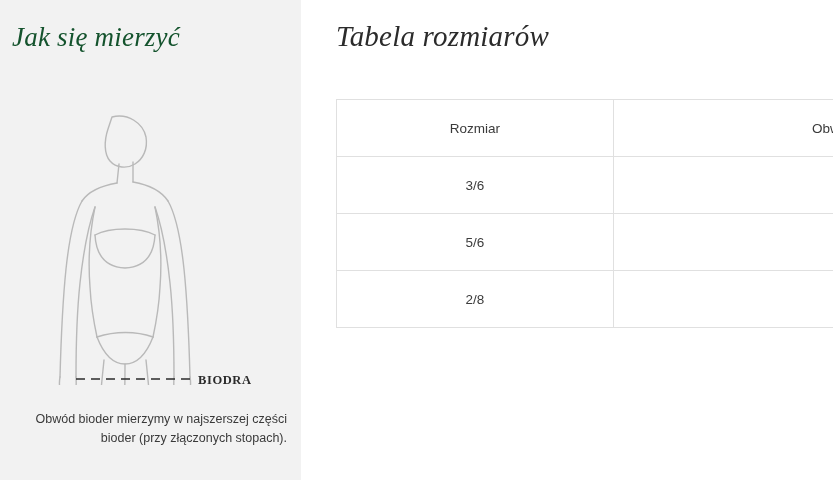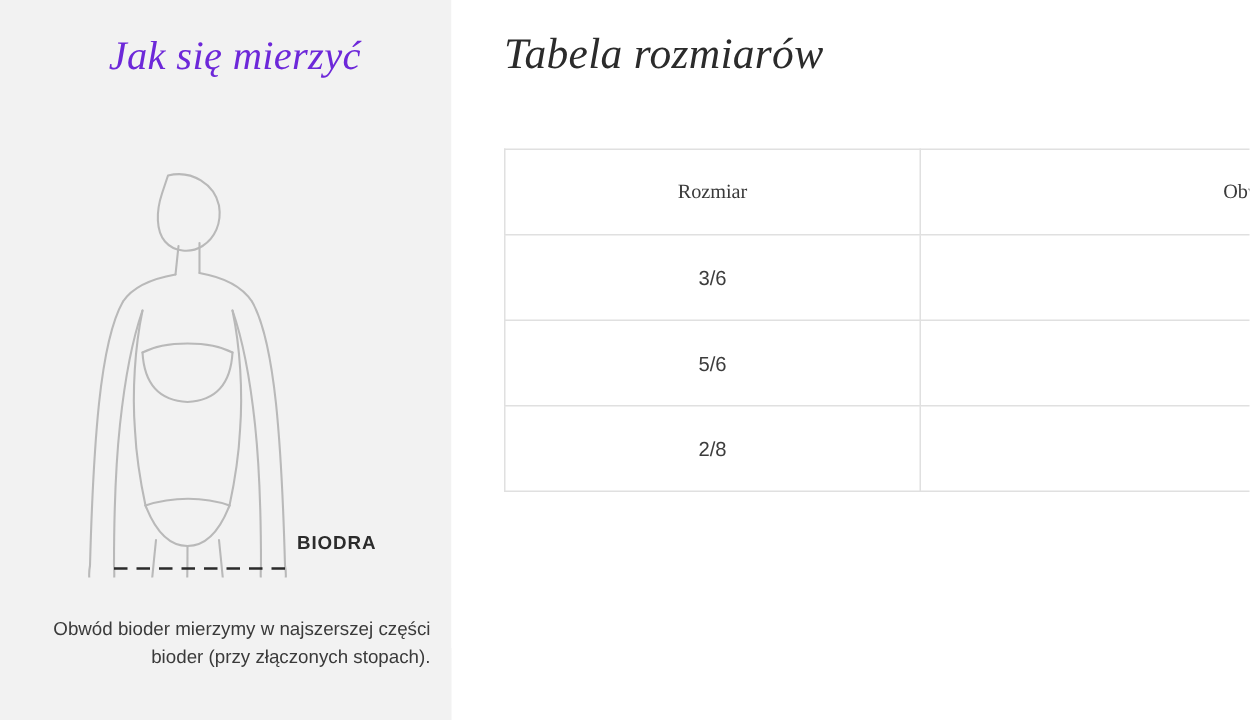--- a/index.html
+++ b/index.html
@@ -26,42 +26,42 @@
     position: relative;
     width: 301px;
     height: 480px;
     background: #f2f2f2;
     flex: 0 0 301px;
   }
   .left-title {
     font-family: "Liberation Serif", serif;
     font-style: italic;
     font-size: 27px;
-    color: #6d28d9;
+    color: #14532d;
     padding: 22px 0 0 12px;
     letter-spacing: 0.2px;
-    text-align: center;
   }
   .figure-wrap {
     position: relative;
     width: 301px;
     height: 330px;
     margin-top: 2px;
   }
   .figure-wrap svg {
     display: block;
   }
   .hip-label {
     position: absolute;
     left: 198px;
-    top: 300px;
+    top: 318px;
     font-size: 12.5px;
     font-weight: bold;
     letter-spacing: 0.6px;
     color: #2b2b2b;
+    font-family: Liberation Serif, serif;
   }
   .left-caption {
     position: absolute;
     left: 0;
     right: 0;
     top: 410px;
     text-align: right;
     font-size: 12.5px;
     line-height: 19px;
     color: #3a3a3a;
@@ -96,21 +96,20 @@
     border: 1px solid #e0e0e0;
     text-align: center;
     font-size: 13.5px;
     color: #3c3c3c;
     font-weight: normal;
     height: 54px;
     vertical-align: middle;
   }
   table.size-table th {
     color: #3a3a3a;
-    font-family: Liberation Serif, serif;
   }
   table.size-table col.c1 { width: 277px; }
   table.size-table col.c2 { width: 518px; }
 </style>
 </head>
 <body>
 
 <div class="page">
 
   <div class="left-panel">

